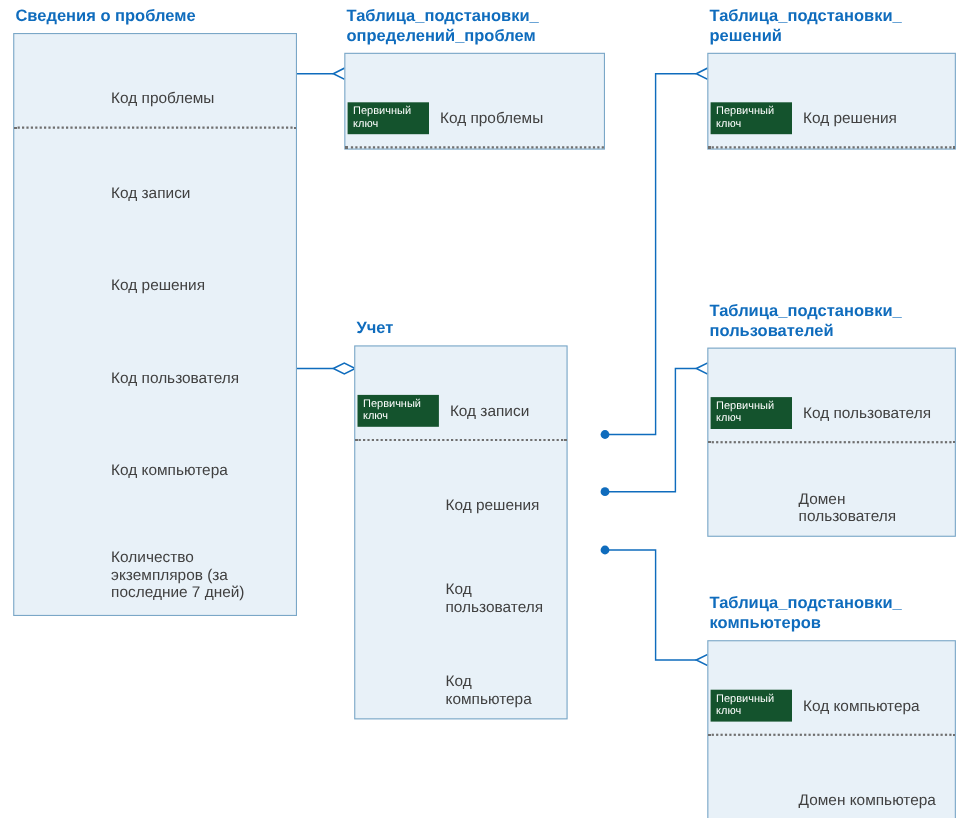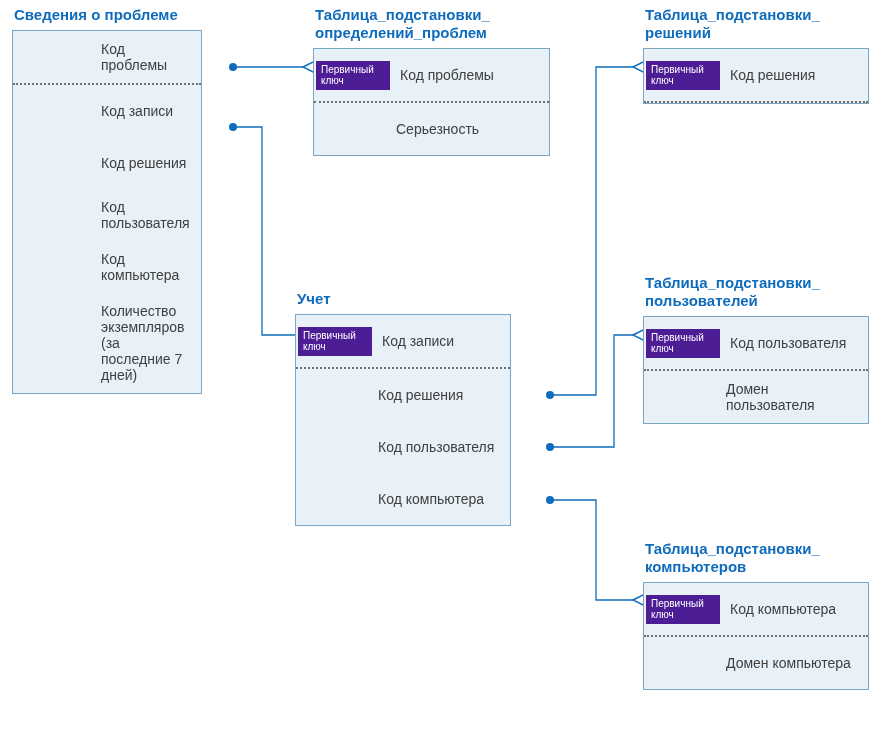--- a/index.html
+++ b/index.html
@@ -42,23 +42,24 @@
     box-sizing: border-box;
   }
   .row {
     display: flex;
     align-items: center;
     min-height: 52px;
     padding: 10px 14px 10px 14px;
     box-sizing: border-box;
     font-size: 14px;
     color: #404040;
+    margin-top: 32px;
   }
   .row .pk {
-    background: #4c1d95;
+    background: #14532d;
     color: #ffffff;
     font-size: 10px;
     line-height: 1.15;
     padding: 3px 5px;
     margin-right: 10px;
     margin-left: -12px;
     width: 64px;
     text-align: left;
     white-space: pre-line;
   }
@@ -108,21 +109,21 @@
 
     <path class="link" d="M 550 447 H 614 V 335 H 633"></path>
     <circle class="dot" cx="550" cy="447" r="4"></circle>
     <polygon class="diamond" points="633,335 643,330 653,335 643,340"></polygon>
 
     <path class="link" d="M 550 500 H 596 V 600 H 633"></path>
     <circle class="dot" cx="550" cy="500" r="4"></circle>
     <polygon class="diamond" points="633,600 643,595 653,600 643,605"></polygon>
   </svg>
 
-  <div class="table no-pk" style="left:12px; top:6px; width:190px;">
+  <div class="table no-pk" style="left:12px; top:6px; width:258px;">
     <div class="title">Сведения о проблеме</div>
     <div class="body">
       <div class="row">
           <span class="label">Код проблемы</span>
         </div>
       <div class="sep"></div>
       <div class="row">
           <span class="label">Код записи</span>
         </div>
       <div class="row">
@@ -143,40 +144,37 @@
   <div class="table" style="left:313px; top:6px; width:237px;">
     <div class="title">Таблица_подстановки_
 определений_проблем</div>
     <div class="body">
       <div class="row">
         <span class="pk">Первичный
 ключ</span>
         <span class="label">Код проблемы</span>
       </div>
       <div class="sep"></div>
-      <div class="row" style="padding-left:82px">
-          <span class="label">Серьезность</span>
-        </div>
     </div>
   </div>
 
   <div class="table" style="left:643px; top:6px; width:226px;">
     <div class="title">Таблица_подстановки_
 решений</div>
     <div class="body">
       <div class="row">
         <span class="pk">Первичный
 ключ</span>
         <span class="label">Код решения</span>
       </div>
       <div class="sep"></div>
     </div>
   </div>
 
-  <div class="table" style="left:295px; top:290px; width:216px;">
+  <div class="table" style="left:322px; top:290px; width:194px;">
     <div class="title">Учет</div>
     <div class="body">
       <div class="row">
         <span class="pk">Первичный
 ключ</span>
         <span class="label">Код записи</span>
       </div>
       <div class="sep"></div>
       <div class="row" style="padding-left:82px">
           <span class="label">Код решения</span>

